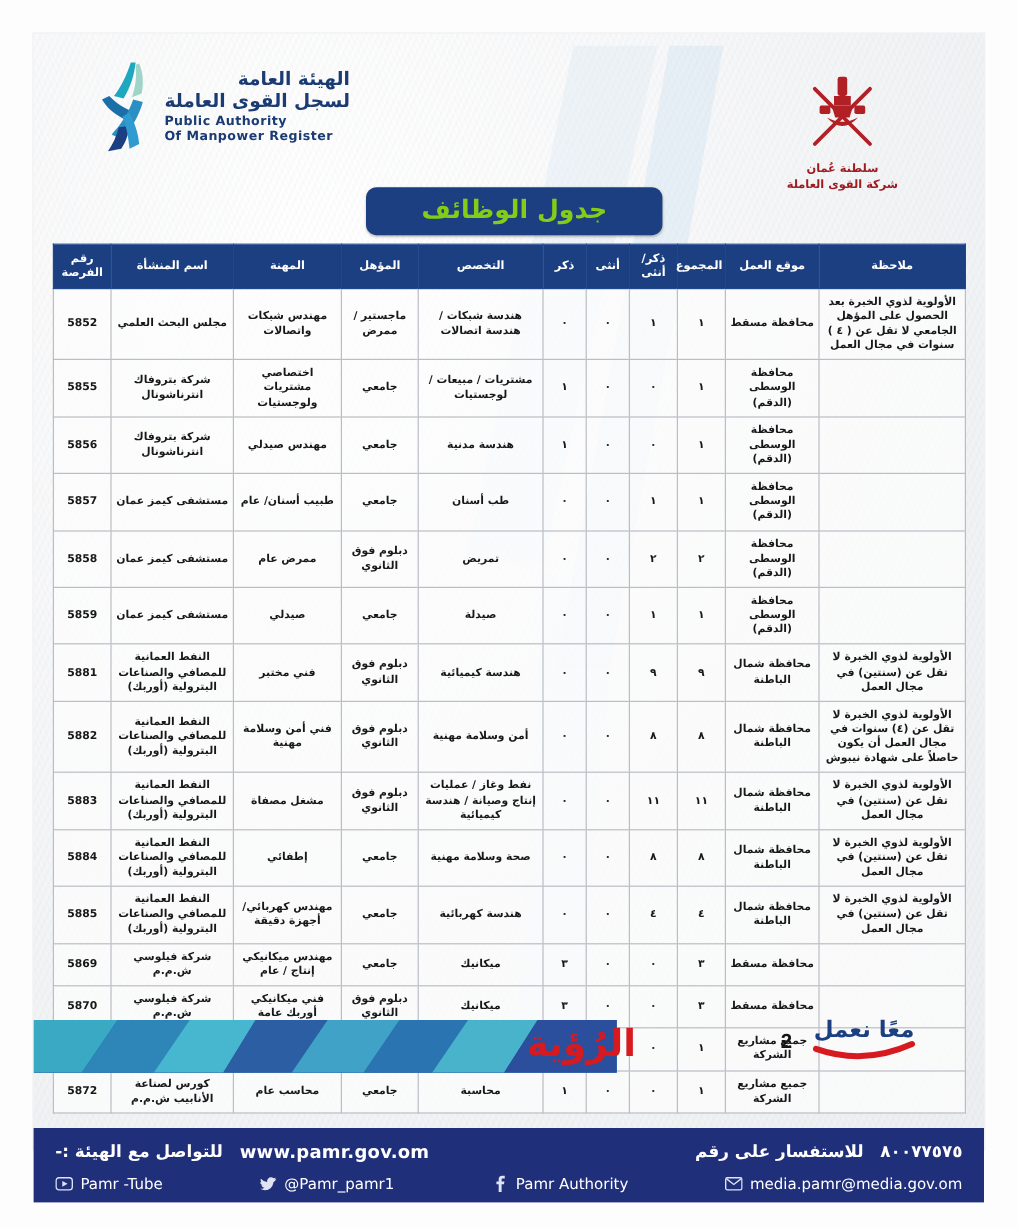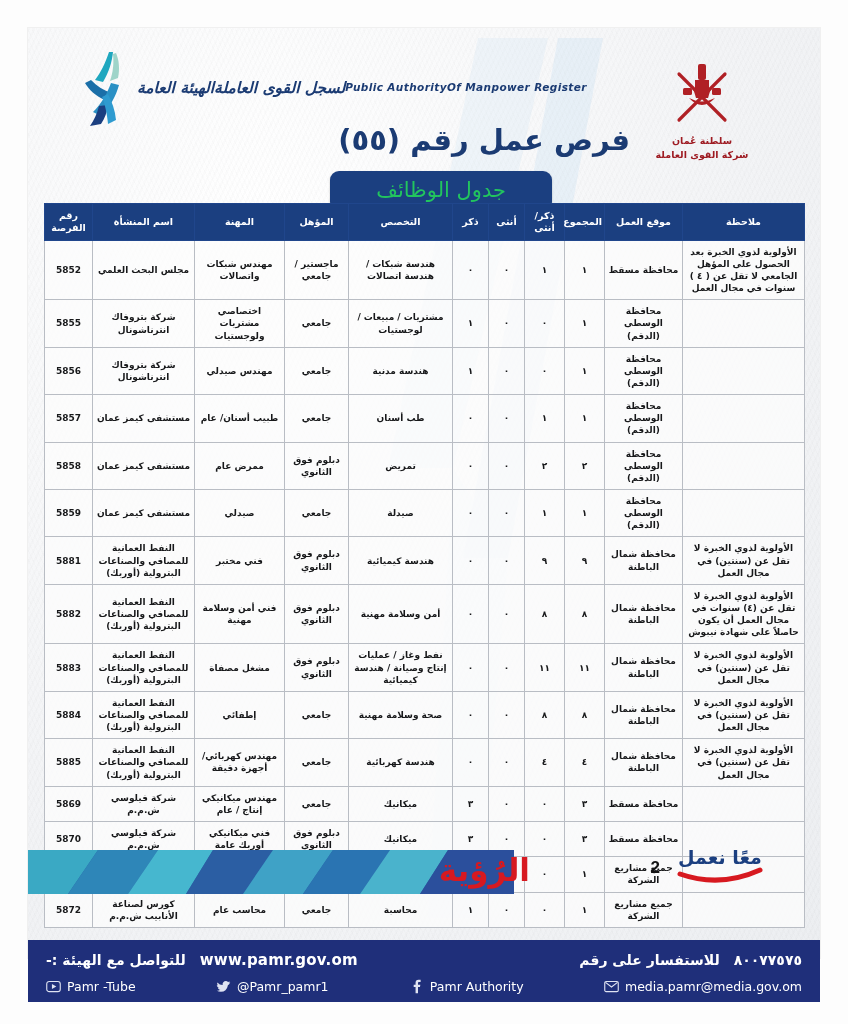--- a/index.html
+++ b/index.html
@@ -33,21 +33,21 @@
     position:absolute;left:330px;top:10px;width:300px;height:880px;
     pointer-events:none;opacity:.55;
   }
   
   .header{position:relative;height:150px;}
   .logo-left{
     position:absolute;right:auto;left:55px;top:22px;
     display:flex;align-items:center;gap:8px;direction:ltr;
   }
   .logo-mark{width:46px;height:78px;flex:none;}
-  .logo-text{display:flex;line-height:1.15;font-style:italic;}
+  .logo-text{display:flex;flex-direction:column;line-height:1.15;}
   .logo-ar1,.logo-ar2{
     font-size:15.5px;font-weight:bold;color:#1b3b73;direction:rtl;text-align:right;
     letter-spacing:0px;
   }
   .logo-en1,.logo-en2{
     font-size:10.5px;font-weight:bold;color:#1b3b73;direction:ltr;text-align:left;
     letter-spacing:.4px;margin-top:1px;
   }
   .emblem{
     position:absolute;left:auto;right:58px;top:30px;width:120px;text-align:center;
@@ -56,23 +56,23 @@
   .emblem-ar{
     margin-top:2px;font-size:9.5px;font-weight:bold;color:#9e1b22;line-height:1.45;
     letter-spacing:1px;
   }
   .title-main{
     position:absolute;right:190px;top:95px;
     font-size:29px;font-weight:bold;color:#1b3b73;
     letter-spacing:1px;white-space:nowrap;
   }
   .title-badge{
-    position:absolute;right:268px;top:143px;
-    background:#1b3f80;color:#22c55e;
-    font-size:21px;font-weight:normal;
+    position:absolute;right:268px;top:128px;
+    background:#1b3f80;color:#84cc16;
+    font-size:21px;font-weight:bold;
     padding:7px 46px 9px 46px;border-radius:9px;
     letter-spacing:1px;white-space:nowrap;
     box-shadow:0 1px 2px rgba(0,0,0,.25);
   }
   
   .table-wrap{
     position:absolute;left:17px;top:175px;width:760px;
   }
   table.jobs{
     width:760px;border-collapse:collapse;table-layout:fixed;
@@ -198,21 +198,20 @@
             <rect x="24" y="30" width="9" height="7" rx="1.5"></rect>
             <rect x="53" y="30" width="9" height="7" rx="1.5"></rect>
           </g>
         </svg>
         <div class="emblem-ar">
           <div>سلطنة عُمان</div>
           <div>شركة القوى العاملة</div>
         </div>
       </div>
 
-      <div class="title-main">فرص عمل رقم (٥٥)</div>
       <div class="title-badge">جدول الوظائف</div>
     </div>
 
     <div class="table-wrap">
       <table class="jobs">
         <colgroup>
           <col class="c-note">
             <col class="c-loc">
             <col class="c-tot">
             <col class="c-mf">
@@ -241,21 +240,21 @@
         </thead>
         <tbody>
             <tr>
               <td class="note">الأولوية لذوي الخبرة بعد الحصول على المؤهل الجامعي لا تقل عن ( ٤ ) سنوات في مجال العمل</td>
               <td>محافظة مسقط</td>
               <td class="cnt">١</td>
               <td class="cnt">١</td>
               <td class="cnt">٠</td>
               <td class="cnt">٠</td>
               <td>هندسة شبكات / هندسة اتصالات</td>
-              <td>ماجستير / جامعي</td>
+              <td>ماجستير / ممرض</td>
               <td>مهندس شبكات واتصالات</td>
               <td>مجلس البحث العلمي</td>
               <td class="num">5852</td>
             </tr>
             <tr>
               <td class="note"></td>
               <td>محافظة الوسطى (الدقم)</td>
               <td class="cnt">١</td>
               <td class="cnt">٠</td>
               <td class="cnt">٠</td>

